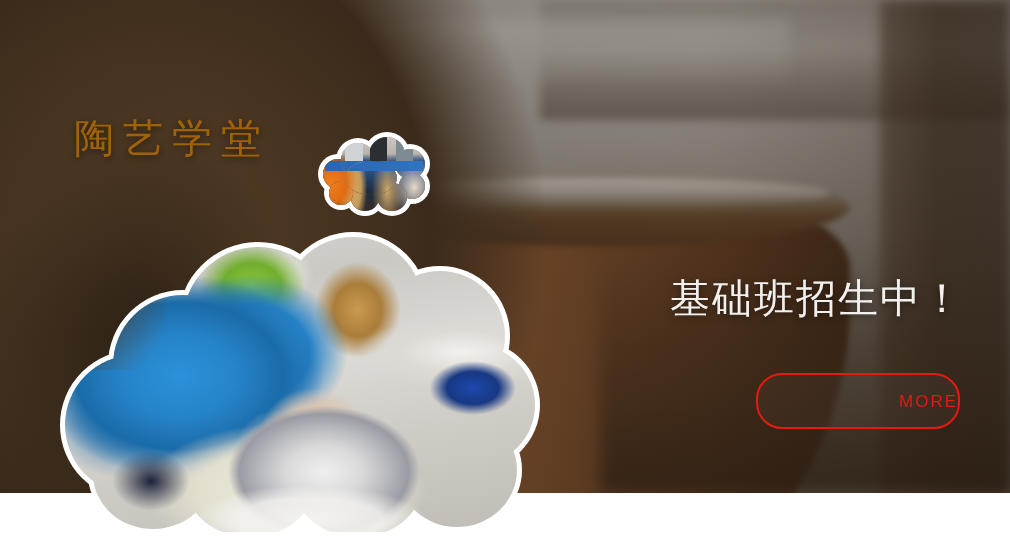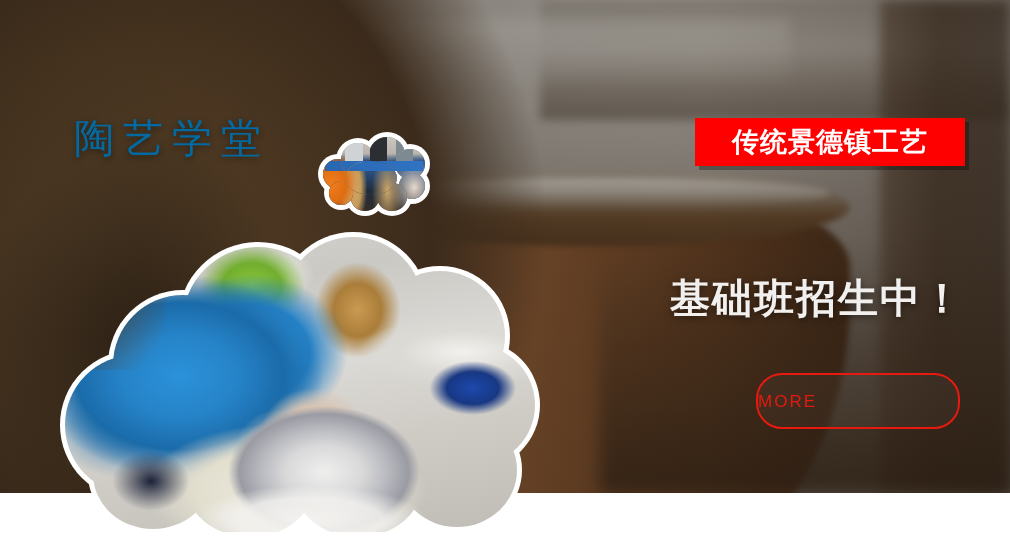--- a/index.html
+++ b/index.html
@@ -85,21 +85,21 @@
 
   
   .head-en{
     position:absolute;left:72px;top:58px;
     color:#fff;font-size:48px;font-weight:bold;letter-spacing:.5px;
     line-height:1;white-space:nowrap;
     text-shadow:0 2px 6px rgba(0,0,0,.45);
   }
   .head-cn{
     position:absolute;left:74px;top:118px;
-    color:#0369a1;font-size:40px;font-weight:400;letter-spacing:9px;
+    color:#a16207;font-size:40px;font-weight:400;letter-spacing:9px;
     line-height:1;white-space:nowrap;
     text-shadow:0 2px 6px rgba(0,0,0,.45);
   }
 
   
   .badge{
     position:absolute;left:695px;top:118px;width:270px;height:48px;
     background:#ff0000;
     box-shadow:4px 4px 0 rgba(0,0,0,.30);
     display:flex;align-items:center;justify-content:center;
@@ -110,29 +110,29 @@
   .line1{
     position:absolute;left:0;right:46px;top:199px;
     text-align:right;
     color:#fff;font-size:40px;font-weight:bold;letter-spacing:1px;
     line-height:1;white-space:nowrap;
     text-shadow:0 2px 7px rgba(0,0,0,.5);
   }
   .line2{
     position:absolute;left:0;right:46px;top:278px;
     text-align:right;
-    color:#f2f0ee;font-size:40px;font-weight:700;letter-spacing:2px;
+    color:#f2f0ee;font-size:40px;font-weight:400;letter-spacing:2px;
     line-height:1;white-space:nowrap;
     text-shadow:0 2px 7px rgba(0,0,0,.5);
   }
   .more-btn{
     position:absolute;left:756px;top:373px;width:200px;height:52px;
     border:2px solid #e8190f;border-radius:26px;
     background:rgba(255,255,255,.03);
-    display:flex;align-items:center;justify-content:flex-start;
+    display:flex;align-items:center;justify-content:flex-end;
     cursor:pointer;
   }
   .more-btn span{
     color:#e21a10;font-size:17px;letter-spacing:2px;line-height:1;
   }
 
   
   .cloud-wrap{position:absolute;}
 
   
@@ -355,23 +355,20 @@
         </div>
       <div style="position:absolute;left:65px;top:101px;width:330px;height:170px;border-radius:50%;overflow:hidden;">
           <div class="photo-main" style="position:absolute;left:-65px;top:-101px;">
             <div class="dark-left"></div>
             <div class="navy"></div>
           </div>
         </div>
     </div>
   </div>
 
-  <div class="badge">
-    <span>传统景德镇工艺</span>
-  </div>
 
   <div class="line2">基础班招生中！</div>
 
   <div class="more-btn">
     <span>MORE</span>
   </div>
 
 </div>
 
 </body></html>

